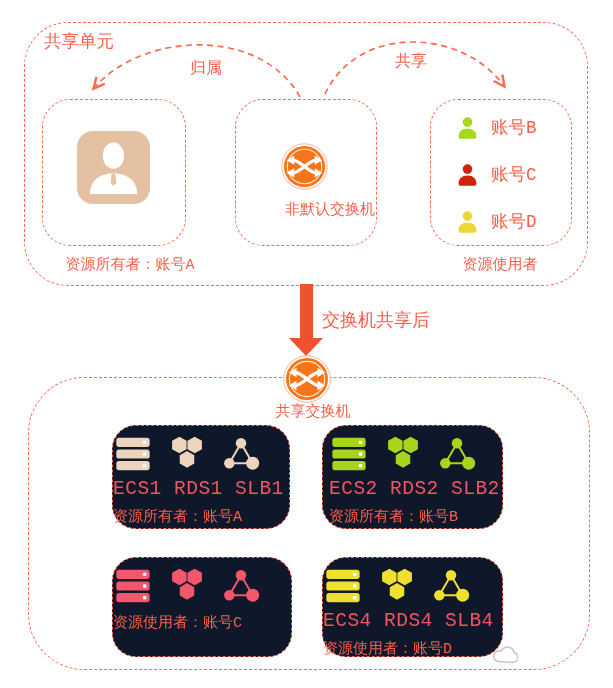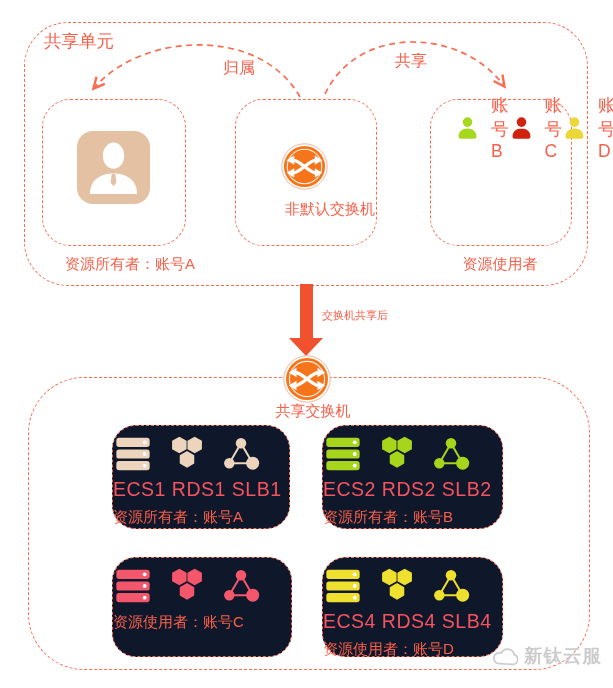--- a/index.html
+++ b/index.html
@@ -1,46 +1,46 @@
 <!DOCTYPE html>
 <html style="--accent: #FB6B4F; --label_text: #F8604A; --resource_text: #F5545E; --switch_orange: #F7751A; --arrow_red: #F0512F; --avatar_tan: #E5C1A4; --watermark_gray: #C9C9C9;"><head>
 <meta charset="utf-8">
 <style>
   html,body{margin:0;padding:0;background:#fff;}
   #canvas{
     position:relative;width:613px;height:688px;background:#fff;overflow:hidden;
-    font-family:Liberation Sans, sans-serif;
+    font-family:Liberation Mono, monospace;
   }
   .abs{position:absolute;}
   .panel{
     position:absolute;border:1.5px dashed var(--accent,#FB6B4F);background:transparent;
   }
   .top-panel{left:24px;top:22px;width:562px;height:262px;border-radius:44px;}
   .bottom-panel{left:28px;top:377px;width:560px;height:291px;border-radius:56px;}
   .inner-box{
     position:absolute;border:1.5px dashed var(--accent,#FB6B4F);border-radius:28px;background:#fff;
   }
   .owner-box{left:42px;top:99px;width:142px;height:145px;}
   .center-box{left:235px;top:99px;width:140px;height:145px;}
   .users-box{left:430px;top:99px;width:140px;height:145px;}
   .lbl{position:absolute;color:var(--label_text,#F8604A);white-space:nowrap;}
   .title{left:44px;top:29px;font-size:17.5px;}
   .arc-lbl{font-size:16px;}
   .cap{position:absolute;color:var(--label_text,#F8604A);font-size:15px;text-align:center;white-space:nowrap;}
   .switch-lbl{left:235px;top:200px;width:140px;text-align:right;font-size:15px;position:absolute;color:var(--label_text,#F8604A);}
-  .acct-rows{position:absolute;left:430px;top:99px;width:140px;height:145px;display:flex;flex-direction:row;padding:15px 0 0 25px;row-gap:21px;box-sizing:border-box;}
+  .acct-rows{position:absolute;left:430px;top:99px;width:140px;height:145px;display:flex;flex-direction:column;padding:15px 0 0 25px;row-gap:21px;box-sizing:border-box;}
   .acct-row{display:flex;align-items:center;gap:11px;height:26px;}
   .acct-row svg{width:25px;height:25px;flex:0 0 auto;}
   .acct-name{font-size:17.5px;color:var(--label_text,#F8604A);}
   .arcs{position:absolute;left:0;top:0;pointer-events:none;}
   .arc{stroke:var(--accent,#FB6B4F);stroke-width:1.7;fill:none;stroke-dasharray:6 4.5;}
   #ah path{stroke:var(--accent,#FB6B4F);}
   .shaft{left:300px;top:284px;width:13px;height:55px;background:var(--arrow_red,#F0512F);}
   .head{left:289px;top:338px;width:0;height:0;border-left:17px solid transparent;border-right:17px solid transparent;border-top:18px solid var(--arrow_red,#F0512F);}
-  .transition-lbl{left:322px;top:308px;font-size:11px;}
+  .transition-lbl{left:322px;top:308px;font-size:18px;}
   .switch-svg{position:absolute;width:48px;height:48px;}
   .group-box{
     position:absolute;border:1.5px dashed var(--accent,#FB6B4F);border-radius:24px;background:#0f172a;
     display:flex;flex-direction:column;align-items:flex-start;box-sizing:border-box;padding-top:8px;
   }
   .icons-row{display:flex;gap:14px;align-items:center;}
   .icons-row svg{width:40px;height:40px;}
   .res-names{font-size:19.5px;color:var(--resource_text,#F5545E);margin-top:4px;letter-spacing:0.5px;white-space:nowrap;}
   .group-cap{font-size:15px;color:var(--label_text,#F8604A);margin-top:7px;white-space:nowrap;}
   .watermark{position:absolute;left:492px;top:643px;display:flex;align-items:center;gap:6px;color:var(--watermark_gray,#C9C9C9);font-size:18.5px;font-weight:bold;letter-spacing:1px;opacity:0.95;}
@@ -105,21 +105,21 @@
 
   <svg class="arcs" width="613" height="688" viewBox="0 0 613 688">
     <defs>
       <marker id="ah" markerWidth="12" markerHeight="12" refX="7" refY="4" orient="auto">
         <path d="M1 0.8 L7.5 4 L1 7.2" fill="none" stroke="#FB6B4F" stroke-width="1.4"></path>
       </marker>
     </defs>
     <path class="arc" d="M300 97 C260 26 142 32 94 88" marker-end="url(#ah)"></path>
     <path class="arc" d="M325 94 C358 24 462 28 504 86" marker-end="url(#ah)"></path>
   </svg>
-  <div class="lbl arc-lbl" style="left:190px;top:58px;margin-left:33px;">归属</div>
+  <div class="lbl arc-lbl" style="left:190px;top:58px;">归属</div>
   <div class="lbl arc-lbl" style="left:395px;top:51px;">共享</div>
 
   <div class="inner-box owner-box"></div>
   <svg class="abs" style="left:77px;top:131px;width:73px;height:73px;color:var(--avatar_tan,#E5C1A4);" viewBox="0 0 48 48">
       <use href="#sym-avatar" xlink:href="#sym-avatar"></use>
     </svg>
   <div class="cap" style="left:30px;top:255px;width:200px;">资源所有者：账号A</div>
 
   <div class="inner-box center-box"></div>
   <svg class="switch-svg" style="left:281px;top:143px;width:47px;height:47px;" viewBox="0 0 48 48">
@@ -169,21 +169,21 @@
           <use href="#sym-rds" xlink:href="#sym-rds"></use>
         </svg>
       <svg viewBox="0 0 48 48" color="#EDD4BC">
           <use href="#sym-slb" xlink:href="#sym-slb"></use>
         </svg>
     </div>
     <div class="res-names">ECS1 RDS1 SLB1</div>
     <div class="group-cap">资源所有者：账号A</div>
   </div>
 
-  <div class="group-box" style="left:322px;top:425px;width:181px;height:104px;">
+  <div class="group-box" style="left:322px;top:425px;width:181px;height:104px;padding-left:6px;">
     <div class="icons-row">
       <svg viewBox="0 0 48 48" color="#A6D51C">
           <use href="#sym-ecs" xlink:href="#sym-ecs"></use>
         </svg>
       <svg viewBox="0 0 48 48" color="#A6D51C">
           <use href="#sym-rds" xlink:href="#sym-rds"></use>
         </svg>
       <svg viewBox="0 0 48 48" color="#A6D51C">
           <use href="#sym-slb" xlink:href="#sym-slb"></use>
         </svg>
@@ -220,16 +220,15 @@
         </svg>
     </div>
     <div class="res-names">ECS4 RDS4 SLB4</div>
     <div class="group-cap">资源使用者：账号D</div>
   </div>
 
   <div class="watermark">
     <svg width="26" height="22" viewBox="0 0 24 20">
         <use href="#sym-cloud" xlink:href="#sym-cloud"></use>
       </svg>
-    <span>新钛云服</span>
   </div>
 
 </div>
 
 </body></html>

